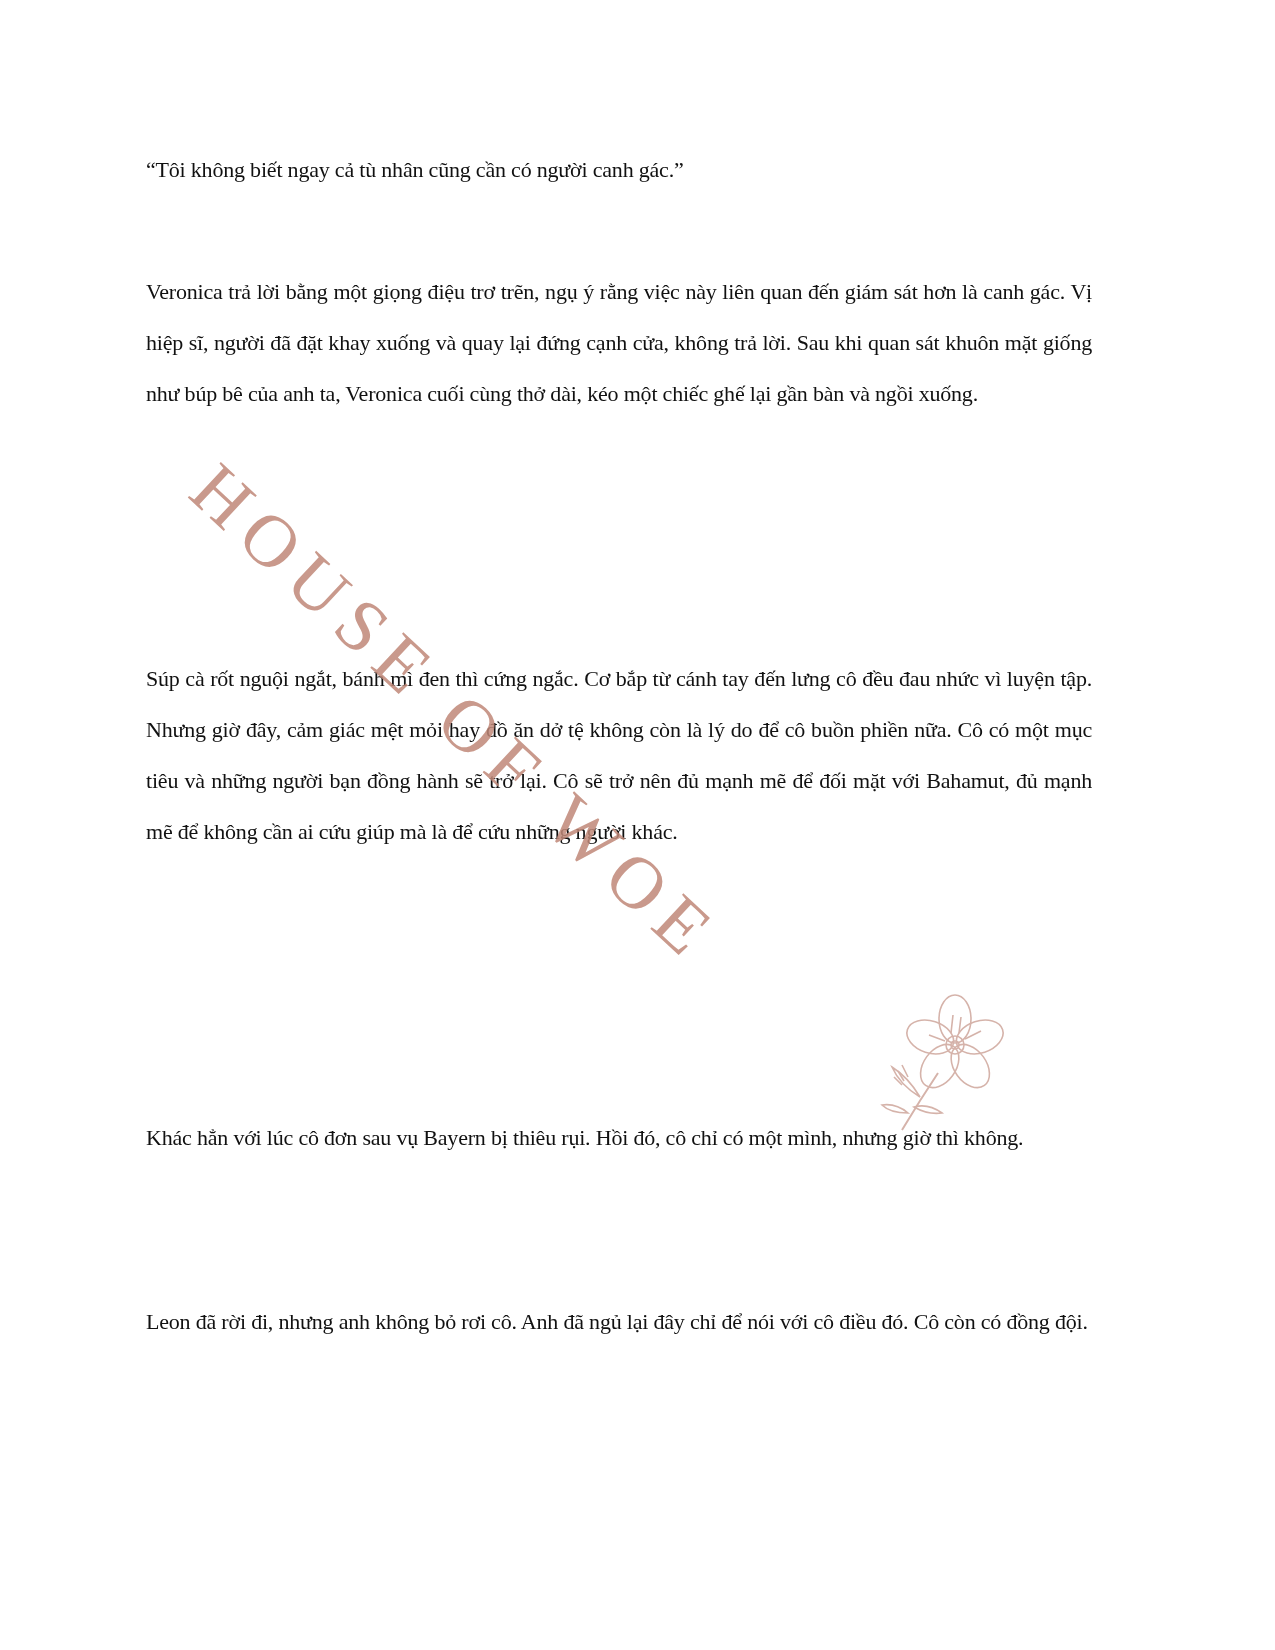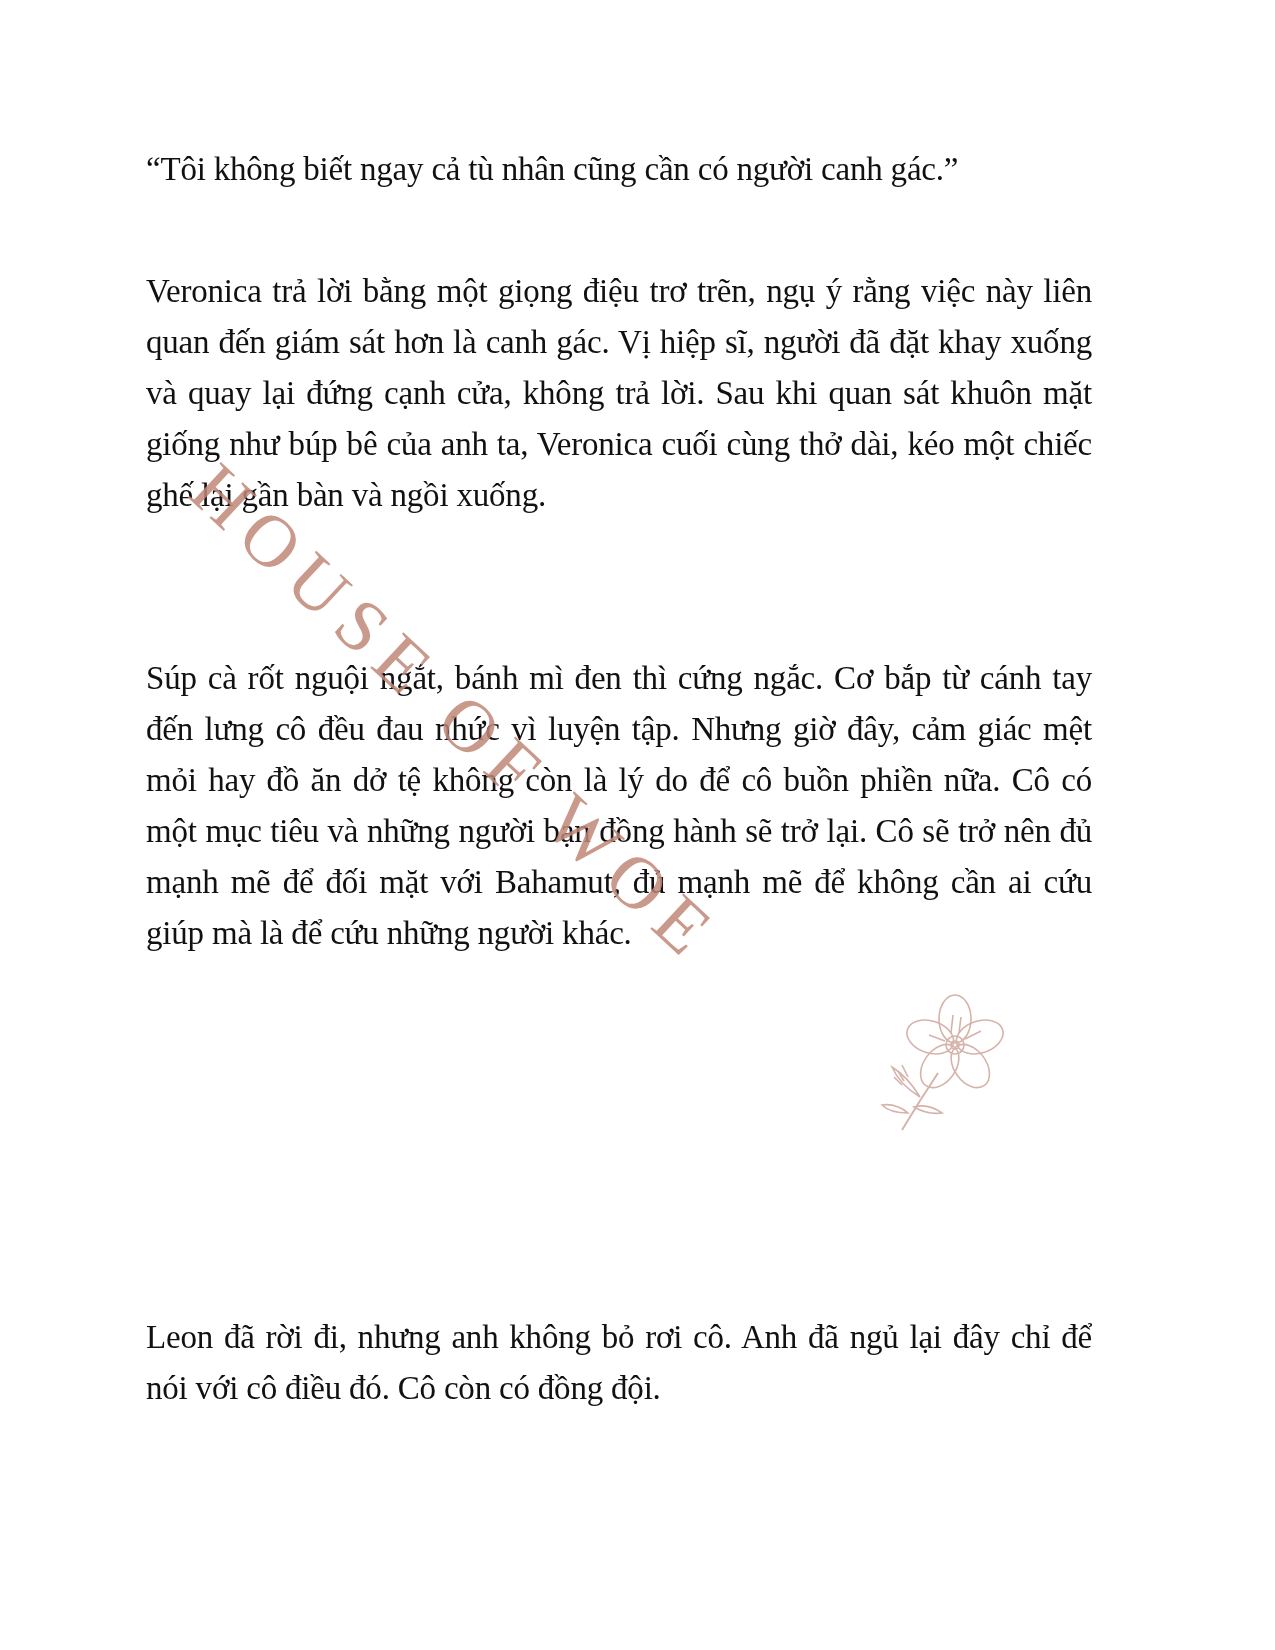--- a/index.html
+++ b/index.html
@@ -19,32 +19,32 @@
       position: absolute;
       left: 0; top: 0;
       width: 1275px;
       height: 1650px;
     }
     .para {
       position: absolute;
       left: 146px;
       width: 946px;
       margin: 0;
-      font-size: 33px;
+      font-size: 22px;
       line-height: 51px;
       text-align: justify;
       letter-spacing: -0.2px;
       z-index: 2;
     }
     .para.last-line-left { text-align-last: left; }
     #p0 { top: 144px; }
     #p1 { top: 266px; }
     #p2 { top: 653px; font-family: Liberation Serif, serif; }
     #p3 { top: 1112px; }
-    #p4 { top: 1296px; margin-top: 16px; }
+    #p4 { top: 1296px; }
 
     .watermark {
       position: absolute;
       left: 232px;
       top: 447px;
       z-index: 3;
       pointer-events: none;
       transform-origin: 0 0;
       transform: rotate(43deg);
       font-family: "Liberation Serif", "DejaVu Serif", serif;
@@ -65,20 +65,21 @@
     }
   </style>
 </head>
 <body>
 
 <div class="page">
 
   <p class="para last-line-left" id="p0">“Tôi không biết ngay cả tù nhân cũng cần có người canh gác.”</p>
   <p class="para last-line-left" id="p1">Veronica trả lời bằng một giọng điệu trơ trẽn, ngụ ý rằng việc này liên quan đến giám sát hơn là canh gác. Vị hiệp sĩ, người đã đặt khay xuống và quay lại đứng cạnh cửa, không trả lời. Sau khi quan sát khuôn mặt giống như búp bê của anh ta, Veronica cuối cùng thở dài, kéo một chiếc ghế lại gần bàn và ngồi xuống.</p>
   <p class="para last-line-left" id="p2">Súp cà rốt nguội ngắt, bánh mì đen thì cứng ngắc. Cơ bắp từ cánh tay đến lưng cô đều đau nhức vì luyện tập. Nhưng giờ đây, cảm giác mệt mỏi hay đồ ăn dở tệ không còn là lý do để cô buồn phiền nữa. Cô có một mục tiêu và những người bạn đồng hành sẽ trở lại. Cô sẽ trở nên đủ mạnh mẽ để đối mặt với Bahamut, đủ mạnh mẽ để không cần ai cứu giúp mà là để cứu những người khác.</p>
+  <p class="para last-line-left" id="p3">Khác hẳn với lúc cô đơn sau vụ Bayern bị thiêu rụi. Hồi đó, cô chỉ có một mình, nhưng giờ thì không.</p>
   <p class="para last-line-left" id="p4">Leon đã rời đi, nhưng anh không bỏ rơi cô. Anh đã ngủ lại đây chỉ để nói với cô điều đó. Cô còn có đồng đội.</p>
 
   <div class="watermark">HOUSE OF WOE</div>
 
   <svg class="flower" viewBox="0 0 150 150" fill="none" stroke="#c89a8e" stroke-width="1.6">
     <g transform="translate(75,60)">
       <ellipse cx="0" cy="-26" rx="16" ry="24"></ellipse>
       <ellipse cx="0" cy="-26" rx="16" ry="24" transform="rotate(72)"></ellipse>
       <ellipse cx="0" cy="-26" rx="16" ry="24" transform="rotate(144)"></ellipse>
       <ellipse cx="0" cy="-26" rx="16" ry="24" transform="rotate(216)"></ellipse>

